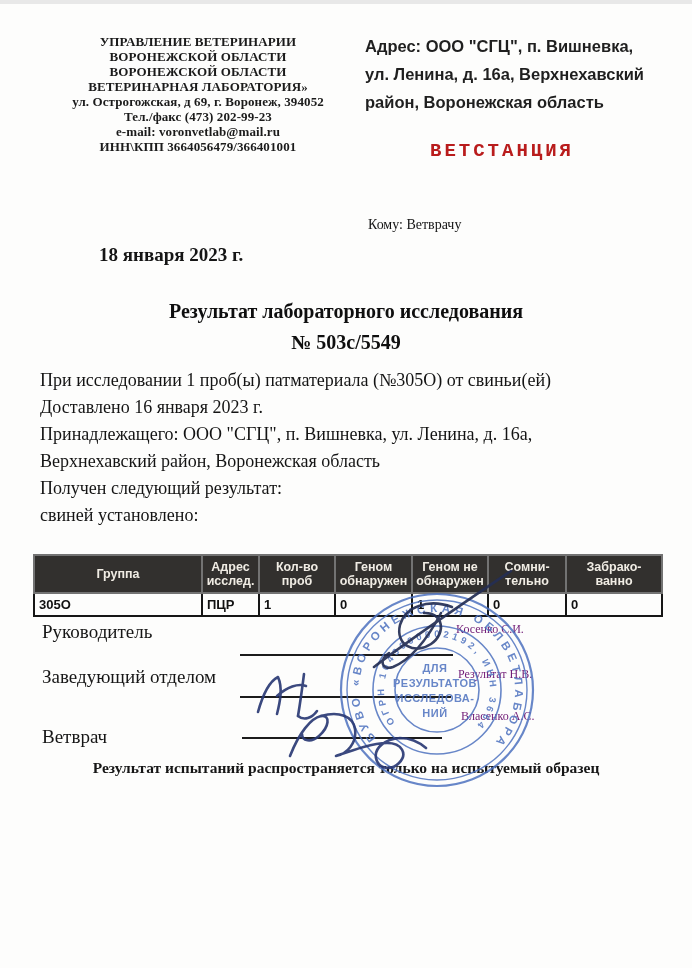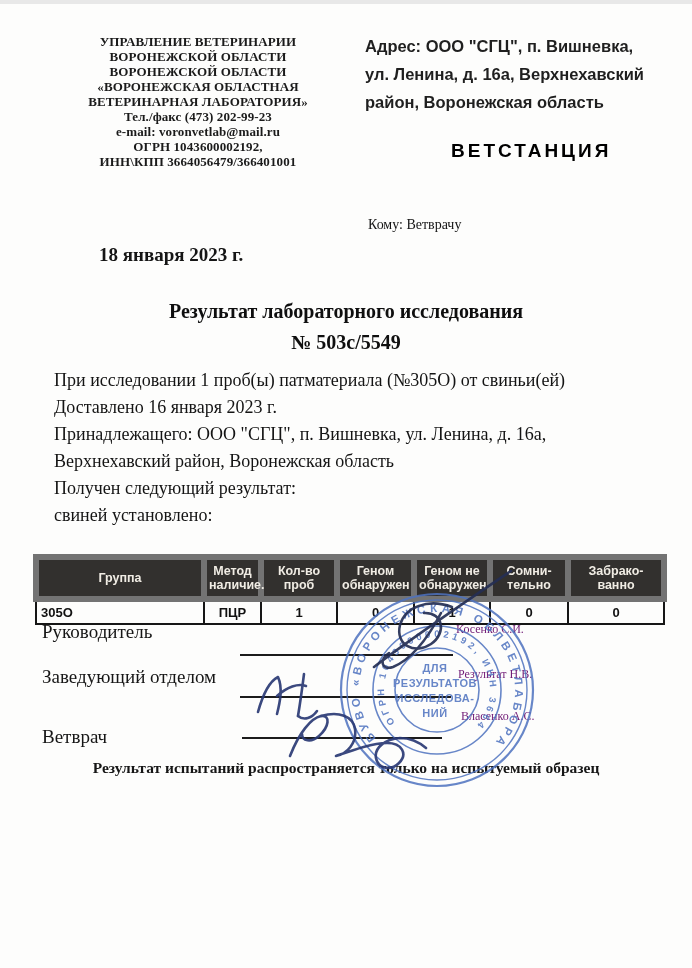--- a/index.html
+++ b/index.html
@@ -25,58 +25,58 @@
   .org-block .gap{margin-top:14px;}
   
   .addr-block{
     left:365px;top:28px;width:290px;
     font-family:"Liberation Sans", sans-serif;
     font-weight:bold;
     font-size:16.5px;line-height:28px;
     color:#1f1f1f;
   }
   .vetstation{
-    left:451px;top:136px;
+    left:430px;top:136px;
     font-size:19px;font-weight:bold;
     letter-spacing:3px;
-    color:#000000;
-    font-family:Liberation Sans, sans-serif;
+    color:#b91c1c;
+    font-family:Liberation Mono, monospace;
   }
   .to-line{left:368px;top:213px;font-size:14px;}
   .date-line{left:99px;top:240px;font-size:19px;font-weight:bold;}
   .title-block{
     left:0;top:292px;width:692px;
     text-align:center;
     font-size:20px;font-weight:bold;line-height:31px;
     color:#0f0f0f;
   }
   .body-block{
-    left:54px;top:363px;width:630px;
+    left:40px;top:363px;width:630px;
     font-size:18px;line-height:27px;
     white-space:nowrap;
     color:#141414;
   }
   
   table.results{
     position:absolute;left:33px;top:550px;width:628px;
     border-collapse:collapse;table-layout:fixed;
     font-family:"Liberation Sans", sans-serif;
   }
   table.results th{
     background:#32302e;color:#f0ece4;
     font-size:12.5px;font-weight:bold;line-height:14px;
-    border:6px solid #737373;
+    border:2px solid #737373;
     padding:3px 2px;height:30px;
     text-align:center;vertical-align:middle;
   }
   table.results td{
     font-size:13px;font-weight:bold;
     border:2px solid #161616;
     padding:2px 4px;height:17px;
-    text-align:center;background:#fdfdfc;color:#111;
+    text-align:left;background:#fdfdfc;color:#111;
   }
   table.results td.first{text-align:left;}
   
   .sig-role{left:42px;font-size:19px;color:#161616;}
   .sig-name{font-size:12px;color:#701a75;}
   .sig-line{height:2px;background:#1c1c1c;}
   .footer-note{
     left:0;top:755px;width:692px;
     text-align:center;
     font-size:15.5px;font-weight:bold;
@@ -87,25 +87,24 @@
 </style>
 </head>
 <body>
 
 <div class="page">
 
   <div class="abs org-block">
     <div>УПРАВЛЕНИЕ ВЕТЕРИНАРИИ</div>
     <div>ВОРОНЕЖСКОЙ ОБЛАСТИ</div>
     <div>ВОРОНЕЖСКОЙ ОБЛАСТИ</div>
-    <div>«ВОРОНЕЖСКАЯ ОБЛАСТНАЯ</div>
     <div>ВЕТЕРИНАРНАЯ ЛАБОРАТОРИЯ»</div>
+    <div>ул. Острогожская, д 69, г. Воронеж, 394052</div>
     <div>Тел./факс  (473) 202-99-23</div>
     <div>e-mail:  voronvetlab@mail.ru</div>
-    <div>ОГРН 1043600002192,</div>
     <div>ИНН\КПП 3664056479/366401001</div>
   </div>
 
   <div class="abs addr-block">
     <div>Адрес: ООО "СГЦ", п. Вишневка,</div>
     <div>ул. Ленина, д. 16а, Верхнехавский</div>
     <div>район, Воронежская область</div>
   </div>
 
   <div class="abs vetstation">ВЕТСТАНЦИЯ</div>
@@ -134,21 +133,21 @@
         <col style="width:57px">
         <col style="width:76px">
       <col style="width:77px">
         <col style="width:76px">
         <col style="width:78px">
       <col style="width:96px">
     </colgroup>
     <thead>
       <tr>
         <th>Группа</th>
-        <th>Метод наличие.</th>
+        <th>Адрес исслед.</th>
         <th>Кол-во проб</th>
         <th>Геном обнаружен</th>
         <th>Геном не обнаружен</th>
         <th>Сомни- тельно</th>
         <th>Забрако- ванно</th>
       </tr>
     </thead>
     <tbody>
       <tr>
         <td class="first">305О</td>

